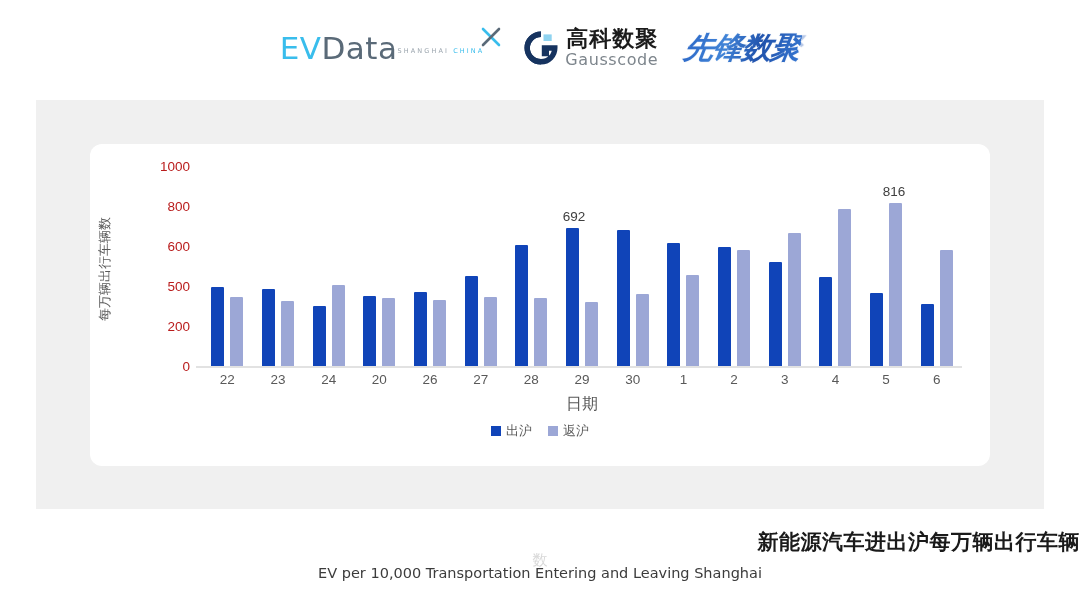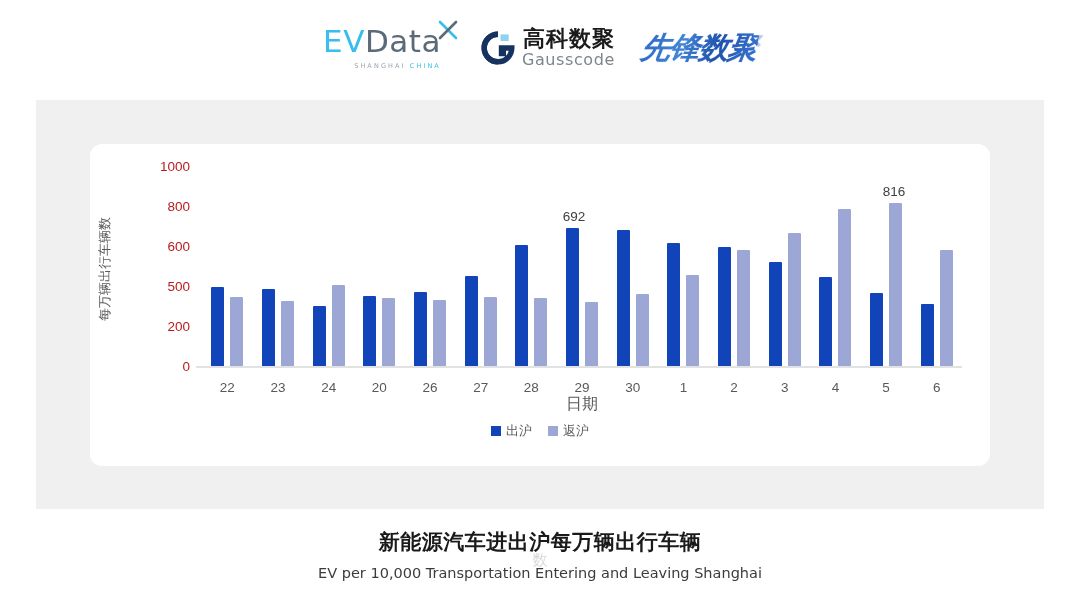--- a/index.html
+++ b/index.html
@@ -19,22 +19,22 @@
   .logo-bar {
     height: 96px;
     display: flex;
     align-items: center;
     justify-content: center;
     gap: 26px;
   }
 
   .logo-evdata {
     display: flex;
-    flex-direction: column;
-    align-items: flex-end;
+    flex-direction: row;
+    align-items: center;
     position: relative;
     padding-right: 14px;
   }
   .logo-evdata .word {
     font-size: 31px;
     letter-spacing: 0.5px;
     line-height: 1;
     font-family: "DejaVu Sans", sans-serif;
     font-weight: 400;
   }
@@ -196,21 +196,21 @@
     font-size: 13.5px;
     color: #404040;
     white-space: nowrap;
     transform: translateX(-50%);
     font-family: "Liberation Sans", sans-serif;
   }
   .x-labels {
     position: absolute;
     left: 112px;
     right: 28px;
-    top: 236px;
+    top: 228px;
     display: flex;
   }
   .x-labels .xl {
     flex: 1 1 0;
     text-align: center;
     font-size: 13.5px;
     color: #595959;
     font-family: "Liberation Sans", sans-serif;
   }
   .x-axis-title {
@@ -250,20 +250,21 @@
     left: 0; right: 0;
     top: 528px;
     text-align: center;
   }
   .caption .main {
     font-size: 21px;
     font-weight: 700;
     color: #1a1a1a;
     letter-spacing: 0.5px;
     font-family: "DejaVu Sans", sans-serif;
+    text-align: right;
   }
   .caption .sub {
     margin-top: 9px;
     font-size: 14.5px;
     color: #3c3c3c;
     font-family: "DejaVu Sans", sans-serif;
   }
   .ghost {
     position: absolute;
     left: 50%;

